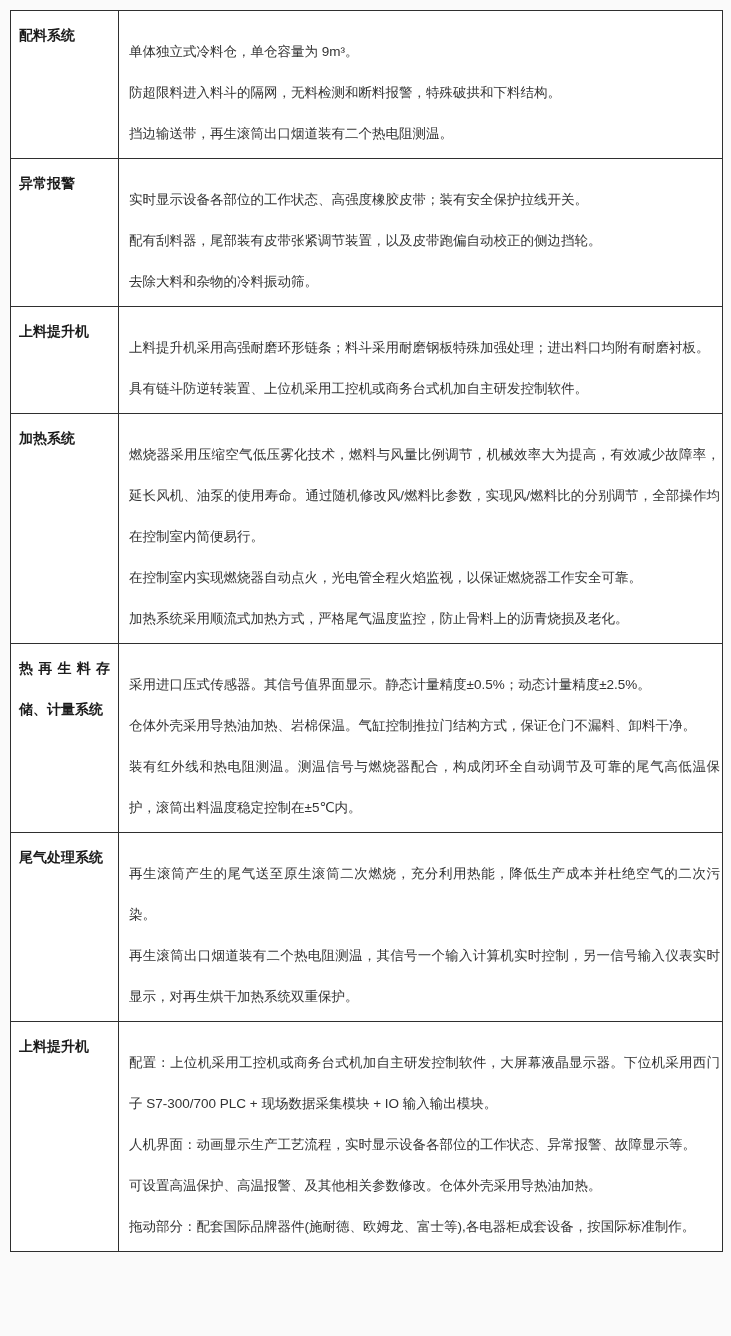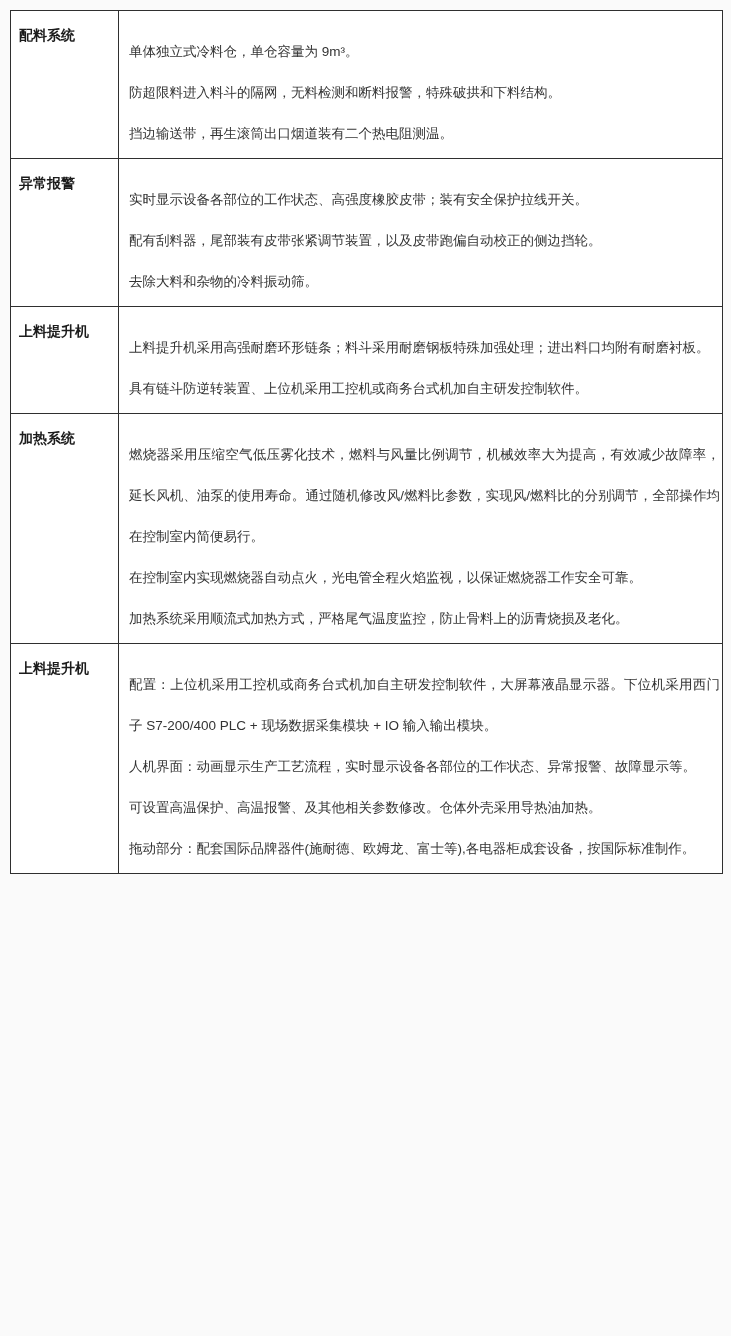--- a/index.html
+++ b/index.html
@@ -86,26 +86,41 @@
   <tr>
     <td class="label-cell">加热系统</td>
     <td class="content-cell">
             <div class="para">燃烧器采用压缩空气低压雾化技术，燃料与风量比例调节，机械效率大为提高，有效减少故障率，延长风机、油泵的使用寿命。通过随机修改风/燃料比参数，实现风/燃料比的分别调节，全部操作均在控制室内简便易行。</div>
             <div class="para">在控制室内实现燃烧器自动点火，光电管全程火焰监视，以保证燃烧器工作安全可靠。</div>
             <div class="para">加热系统采用顺流式加热方式，严格尾气温度监控，防止骨料上的沥青烧损及老化。</div>
           </td>
   </tr>
 
 
+  <tr>
+    <td class="label-cell">热再生料存储、计量系统</td>
+    <td class="content-cell">
+            <div class="para">采用进口压式传感器。其信号值界面显示。静态计量精度±0.5%；动态计量精度±2.5%。</div>
+            <div class="para">仓体外壳采用导热油加热、岩棉保温。气缸控制推拉门结构方式，保证仓门不漏料、卸料干净。</div>
+            <div class="para">装有红外线和热电阻测温。测温信号与燃烧器配合，构成闭环全自动调节及可靠的尾气高低温保护，滚筒出料温度稳定控制在±5℃内。</div>
+          </td>
+  </tr>
 
+  <tr>
+    <td class="label-cell">尾气处理系统</td>
+    <td class="content-cell">
+            <div class="para">再生滚筒产生的尾气送至原生滚筒二次燃烧，充分利用热能，降低生产成本并杜绝空气的二次污染。</div>
+            <div class="para">再生滚筒出口烟道装有二个热电阻测温，其信号一个输入计算机实时控制，另一信号输入仪表实时显示，对再生烘干加热系统双重保护。</div>
+          </td>
+  </tr>
 
   <tr>
     <td class="label-cell">上料提升机</td>
     <td class="content-cell">
-            <div class="para">配置：上位机采用工控机或商务台式机加自主研发控制软件，大屏幕液晶显示器。下位机采用西门子 S7-200/400 PLC + 现场数据采集模块  + IO 输入输出模块。</div>
+            <div class="para">配置：上位机采用工控机或商务台式机加自主研发控制软件，大屏幕液晶显示器。下位机采用西门子 S7-300/700 PLC + 现场数据采集模块  + IO 输入输出模块。</div>
             <div class="para">人机界面：动画显示生产工艺流程，实时显示设备各部位的工作状态、异常报警、故障显示等。</div>
             <div class="para">可设置高温保护、高温报警、及其他相关参数修改。仓体外壳采用导热油加热。</div>
             <div class="para">拖动部分：配套国际品牌器件(施耐德、欧姆龙、富士等),各电器柜成套设备，按国际标准制作。</div>
           </td>
   </tr>
 </tbody>
   </table>
 </div>
 
 </body></html>

